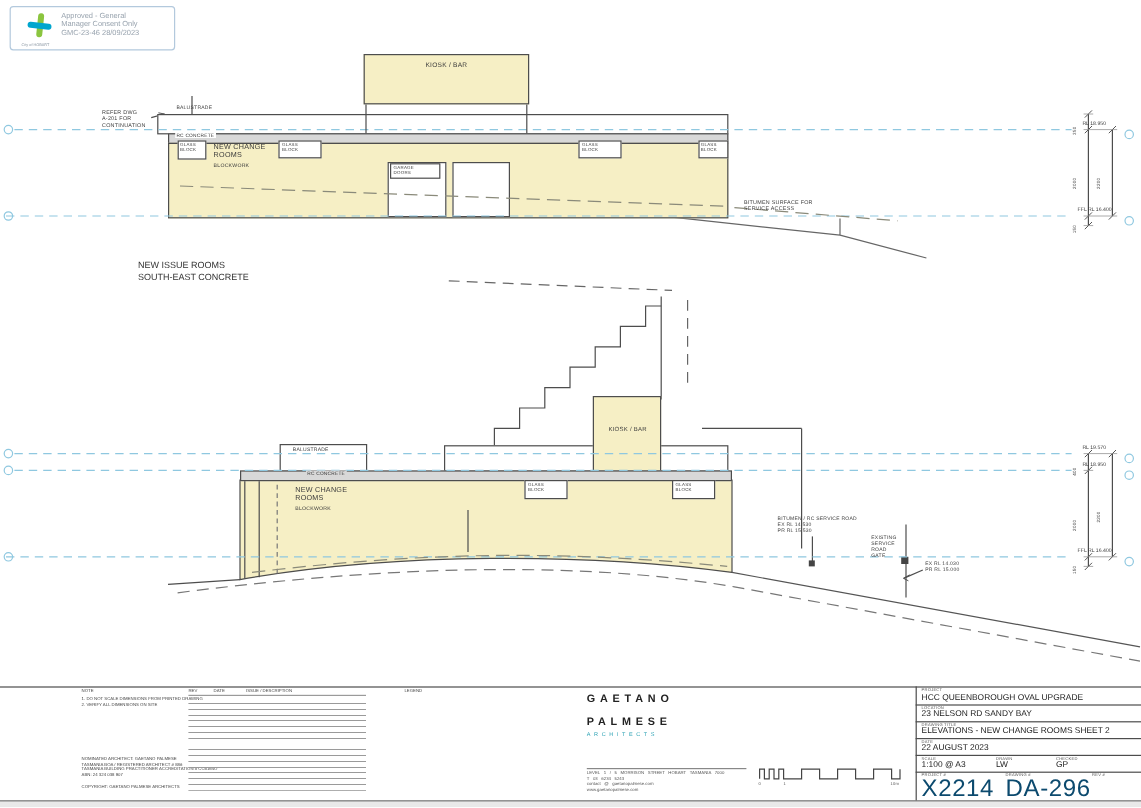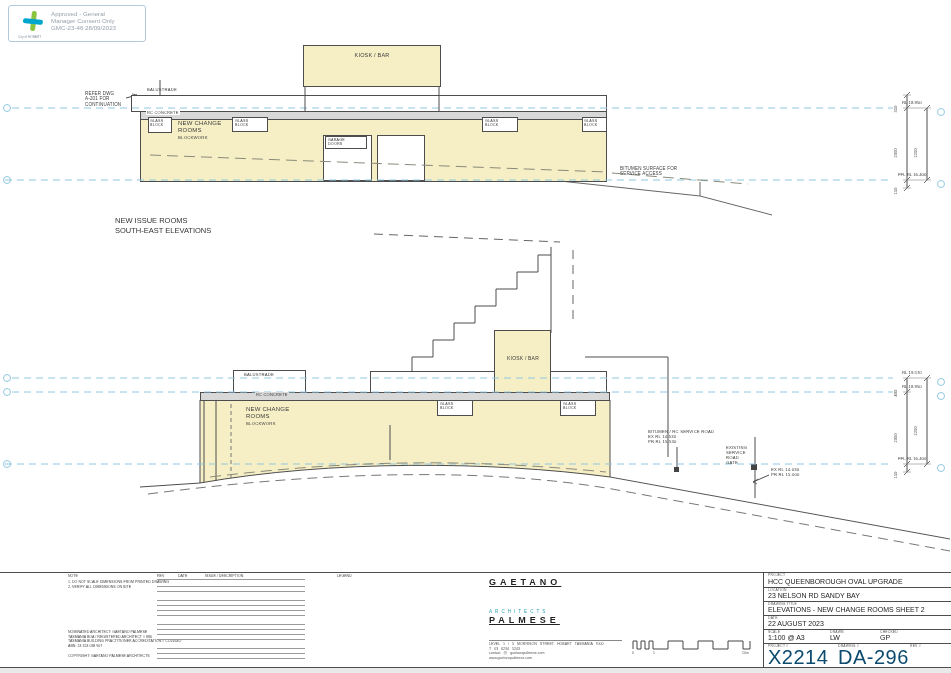--- a/index.html
+++ b/index.html
@@ -18,21 +18,21 @@
   .hline{position:absolute;height:1px;background:#4d4d4d;}
   .vline{position:absolute;width:1px;background:#4d4d4d;}
   .tb-label{position:absolute;font-size:3.4px;color:#555;letter-spacing:.2px;white-space:nowrap;}
   .tb-value{position:absolute;font-size:7px;color:#222;white-space:nowrap;}
   .tb-big{position:absolute;font-size:20px;color:#0c4a6e;letter-spacing:.5px;white-space:nowrap;}
   .ruled{position:absolute;background:repeating-linear-gradient(to bottom,transparent 0,transparent 4px,#9a9a9a 4px,#9a9a9a 4.8px);}
   .stamp{position:absolute;left:8px;top:5px;width:136px;height:35px;border:1px solid #b3c9dd;border-radius:3px;background:#fff;}
   .stamp-text{position:absolute;left:42px;top:4px;font-size:6.2px;line-height:7.2px;color:#98a3ae;white-space:nowrap;}
   .stamp-cap{position:absolute;left:9px;top:29px;font-size:3.2px;color:#8b97a3;white-space:nowrap;}
   .note-txt{position:absolute;font-size:3.6px;line-height:4.6px;color:#444;white-space:nowrap;}
-  .firm{position:absolute;font-size:9px;font-weight:bold;letter-spacing:4px;color:#222;white-space:nowrap;text-decoration:underline;}
+  .firm{position:absolute;font-size:9px;font-weight:bold;letter-spacing:4px;color:#222;white-space:nowrap;}
   .firm-sub{position:absolute;font-size:4.6px;letter-spacing:3px;white-space:nowrap;}
   .addr{position:absolute;font-size:3.6px;line-height:4.7px;color:#555;white-space:nowrap;word-spacing:2px;}
 </style>
 </head>
 <body>
 
 <div id="sheet">
 
   <svg class="layer" width="951" height="673" style="z-index:1">
     <g stroke="#4d4d4d" stroke-width="1" fill="none">
@@ -180,21 +180,21 @@
   </div>
   <div class="rl" style="left:902px;top:100px;z-index:6">RL 18.950</div>
   <div class="rl" style="left:898px;top:172px;z-index:6">FFL RL 16.400</div>
   <div class="lbl rot" style="left:899px;top:107px;z-index:6">350</div>
   <div class="lbl rot" style="left:899px;top:152px;z-index:6">2000</div>
   <div class="lbl rot" style="left:919px;top:152px;z-index:6">2200</div>
   <div class="lbl rot" style="left:899px;top:189px;z-index:6">150</div>
 
   <div class="abs" style="left:115px;top:216px;font-size:7.5px;line-height:9.5px;color:#333;z-index:6">
     <span>NEW ISSUE ROOMS</span><br>
-    <span>SOUTH-EAST ELEVATIONS</span>
+    <span>SOUTH-EAST CONCRETE</span>
   </div>
 
   <div class="lbl" style="left:497px;top:356px;width:52px;text-align:center;font-size:5px;z-index:6">KIOSK / BAR</div>
   <div class="lbl" style="left:244px;top:372px;font-size:4.2px;z-index:6">BALUSTRADE</div>
   <div class="lbl" style="left:255px;top:392px;font-size:4px;background:#d8d8d8;padding:0 1px;z-index:6">RC CONCRETE</div>
   <div class="lbl lbl-md" style="left:246px;top:406px;z-index:6">
     <span>NEW CHANGE</span><br>
     <span>ROOMS</span><br>
     <span style="font-size:4.3px">BLOCKWORK</span>
   </div>
@@ -239,21 +239,21 @@
 
   <div class="note-txt" style="left:157px;top:574px;z-index:6">REV</div>
   <div class="note-txt" style="left:178px;top:574px;z-index:6">DATE</div>
   <div class="note-txt" style="left:205px;top:574px;z-index:6">ISSUE / DESCRIPTION</div>
   <div class="hline" style="left:157px;top:579px;width:148px;background:#9a9a9a;z-index:6"></div>
   <div class="ruled" style="left:157px;top:582px;width:148px;height:77px;z-index:6"></div>
 
   <div class="note-txt" style="left:337px;top:574px;z-index:6">LEGEND</div>
 
   <div class="firm" style="left:489px;top:577px;z-index:6">GAETANO</div>
-  <div class="firm" style="left:489px;top:615px;z-index:6">PALMESE</div>
+  <div class="firm" style="left:489px;top:596px;z-index:6">PALMESE</div>
   <div class="firm-sub" style="left:489px;top:609px;color:#2ea3b5;z-index:6">ARCHITECTS</div>
   <div class="hline" style="left:489px;top:640px;width:133px;background:#888;z-index:6"></div>
   <div class="addr" style="left:489px;top:642px;z-index:6">
     <span>LEVEL 1 / 5 MORRISON STREET   HOBART   TASMANIA   7000</span><br>
     <span>T   03 6234 5243</span><br>
     <span>contact @ gaetanopalmese.com</span><br>
     <span>www.gaetanopalmese.com</span>
   </div>
 
   <svg class="abs" style="left:632px;top:635px;z-index:6" width="120" height="16">

